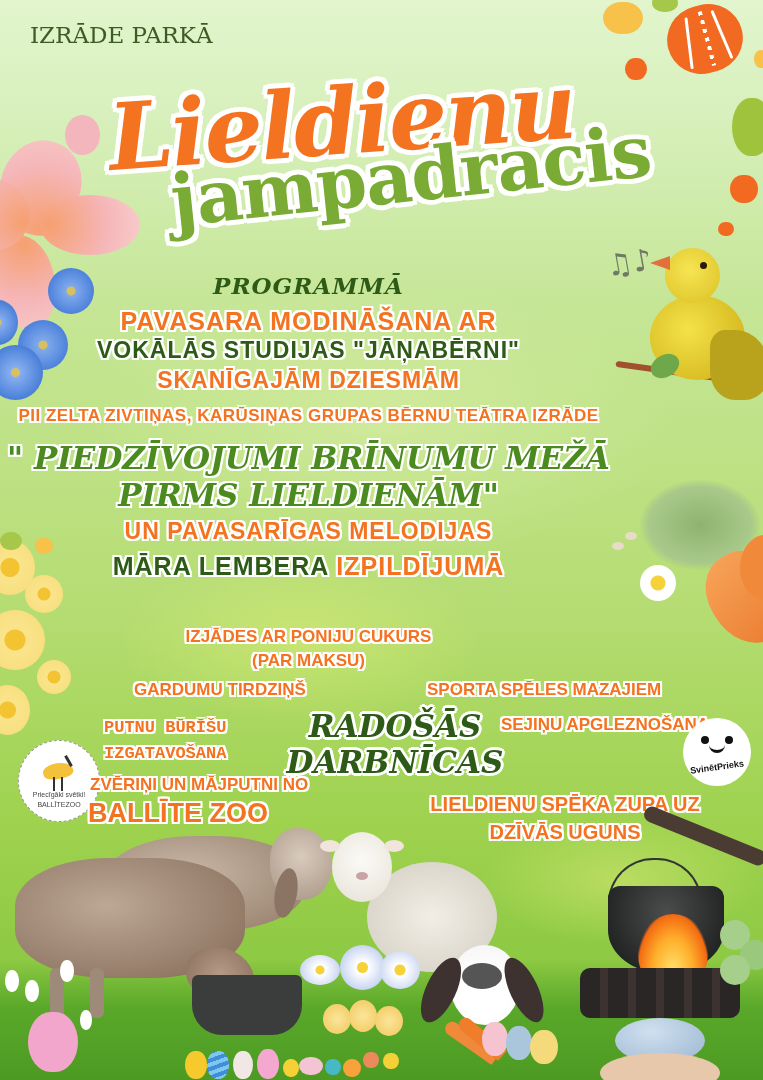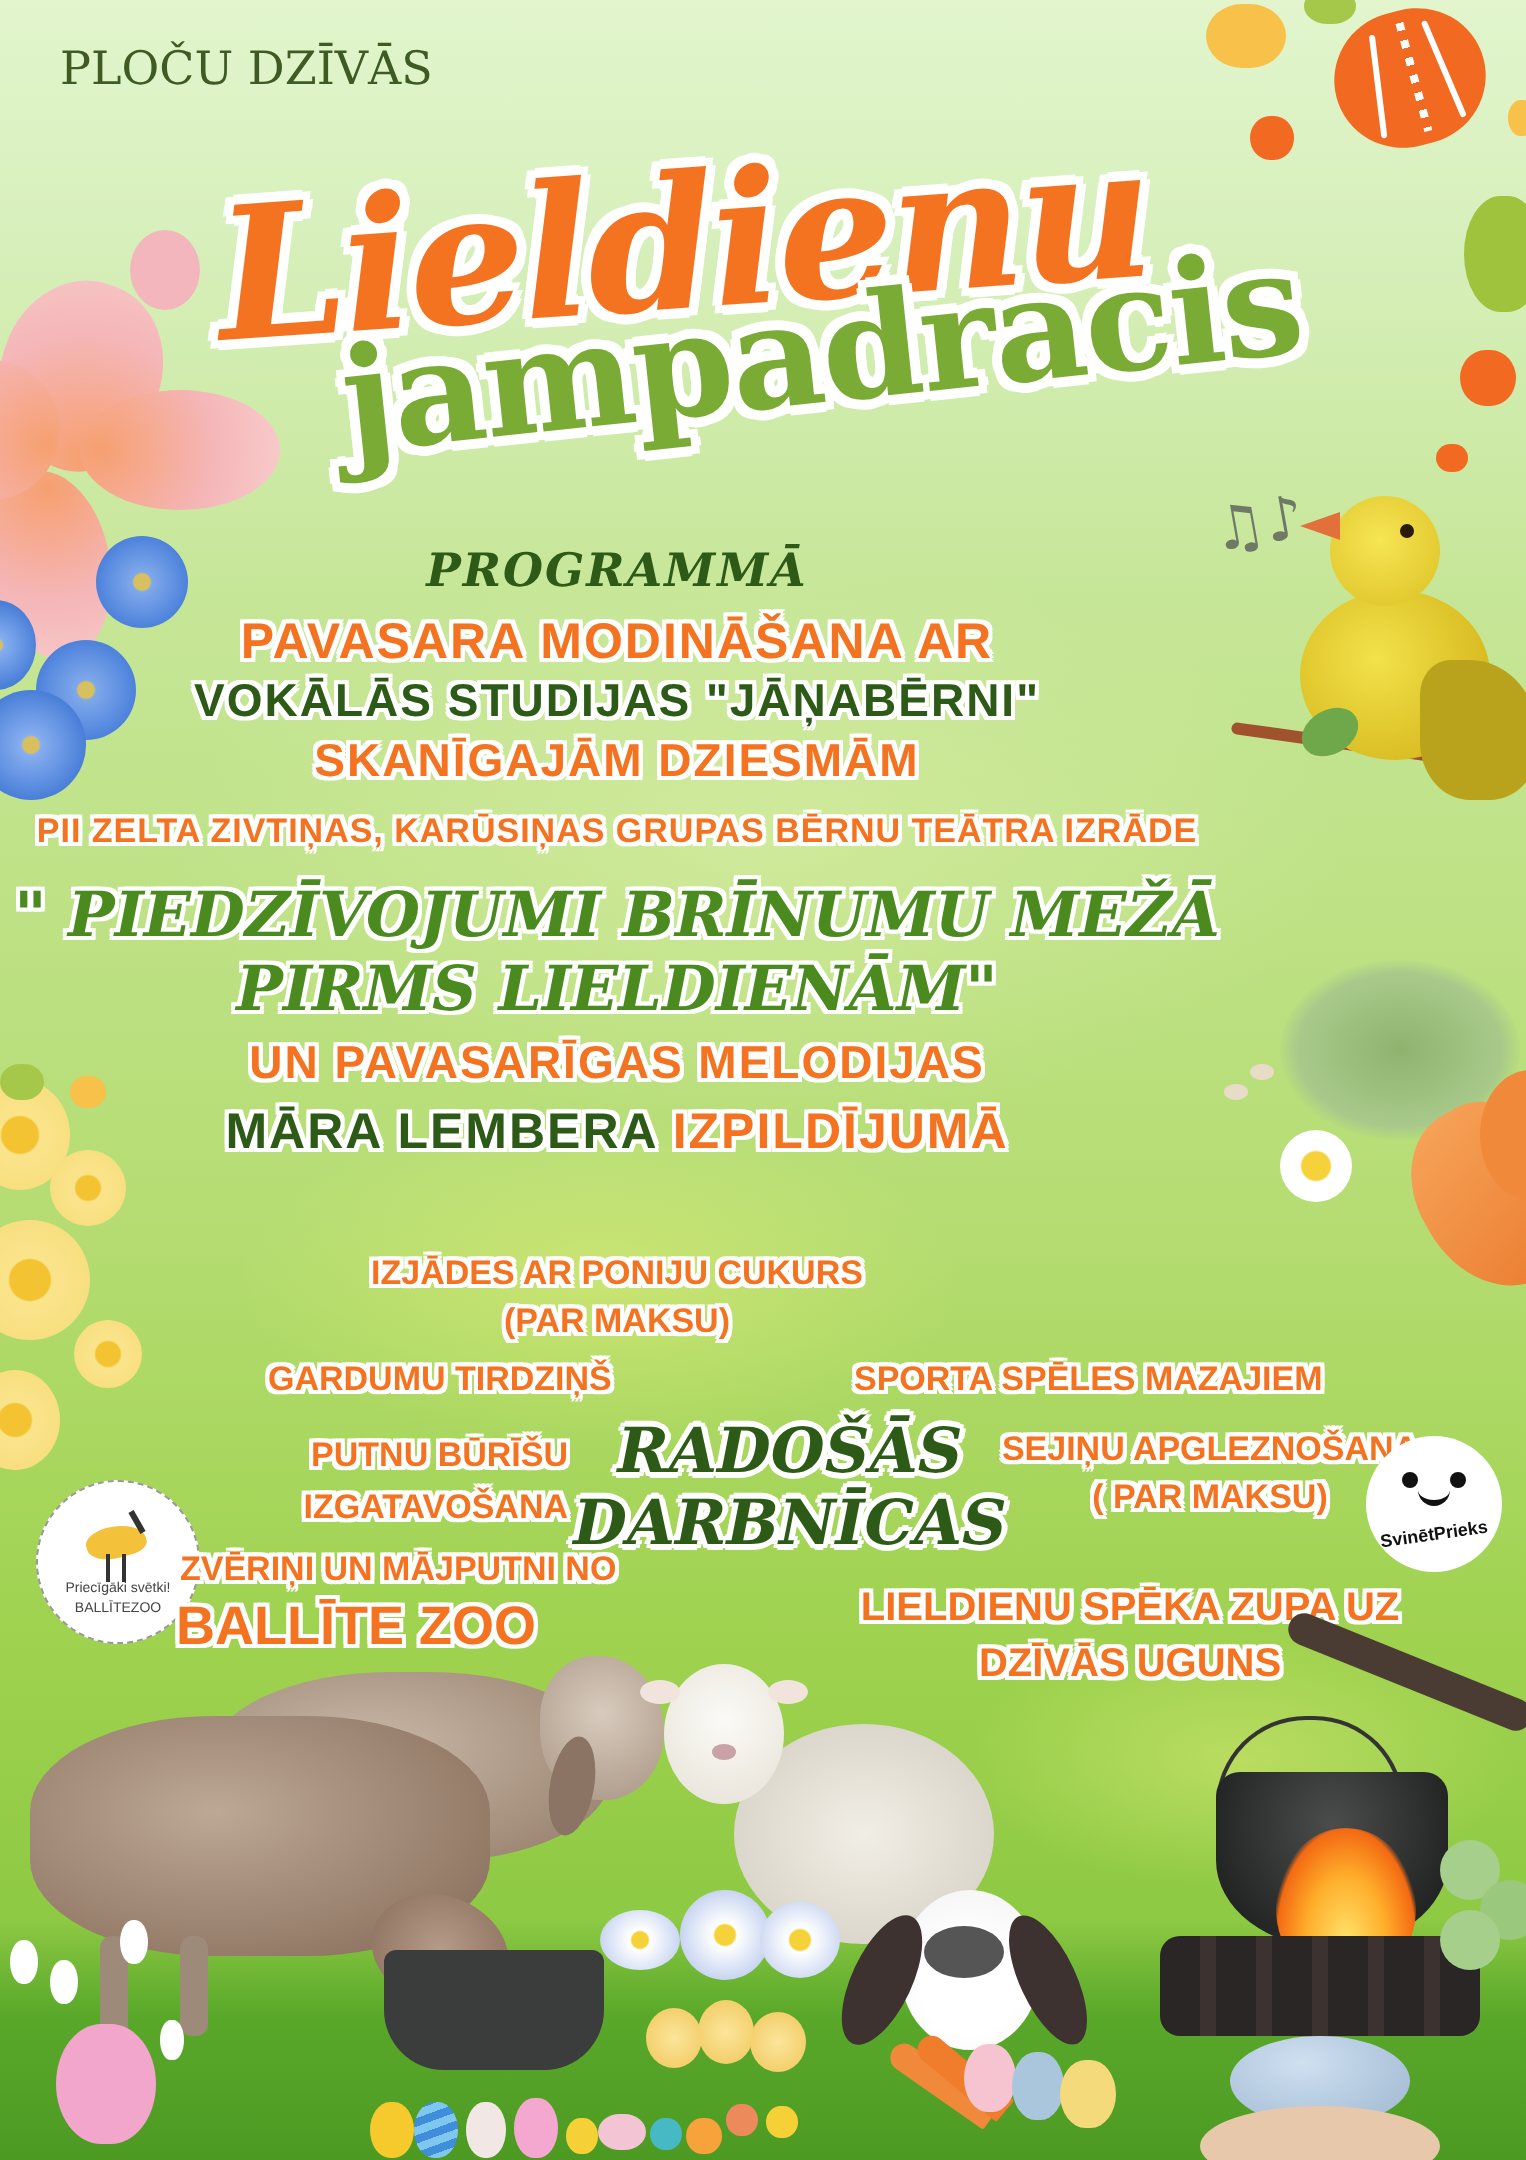--- a/index.html
+++ b/index.html
@@ -80,21 +80,21 @@
   <div class="abs" style="left:40px;top:262px;width:60px;height:60px;">
     <div class="blob" style="left:8px;top:6px;width:46px;height:46px;background:radial-gradient(circle,#d8c060 0 4px,#7fa8ea 5px,#4d82dc 70%);"></div>
   </div>
   <div class="abs" style="left:-12px;top:300px;width:120px;height:110px;">
     <div class="blob" style="left:30px;top:20px;width:50px;height:50px;background:radial-gradient(circle,#d8c060 0 4px,#7fa8ea 5px,#4d82dc 70%);"></div>
     <div class="blob" style="left:0px;top:45px;width:55px;height:55px;background:radial-gradient(circle,#d8c060 0 4px,#86aef0 5px,#4a7fd8 70%);"></div>
     <div class="blob" style="left:-10px;top:0px;width:40px;height:45px;background:radial-gradient(circle,#d8c060 0 3px,#86aef0 4px,#4a7fd8 70%);"></div>
   </div>
 
   <div class="abs date">
-    <div>PLOČU DZĪVĀS</div>
+    <div>IZRĀDE PARKĀ</div>
   </div>
 
   <div class="abs title1">Lieldienu</div>
   <div class="abs title2">jampadracis</div>
 
   <div class="abs" style="left:606px;top:248px;font-size:30px;color:#6f7a66;line-height:1;transform:rotate(-10deg);">♫♪</div>
   <div class="abs" style="left:620px;top:240px;width:150px;height:170px;">
     <div style="position:absolute;left:-5px;top:132px;width:160px;height:6px;background:#a0522d;border-radius:3px;transform:rotate(8deg);"></div>
     <div class="blob" style="left:30px;top:55px;width:95px;height:85px;background:radial-gradient(circle at 40% 40%,#f3e24a,#d6b81e 80%);"></div>
     <div class="blob" style="left:45px;top:8px;width:55px;height:55px;background:radial-gradient(circle at 45% 40%,#f6e553,#dcc024);"></div>
@@ -133,31 +133,30 @@
     <div class="blob" style="left:52px;top:140px;width:34px;height:34px;background:radial-gradient(circle,#f3c331 0 6px,#fae48b 7px,#f6dc7a);"></div>
     <div class="blob" style="left:0px;top:165px;width:45px;height:50px;background:radial-gradient(circle,#f3c331 0 8px,#fae48b 9px,#f6dc7a);"></div>
     <div class="egg" style="left:15px;top:12px;width:22px;height:18px;background:#a6c84a;"></div>
     <div class="egg" style="left:50px;top:18px;width:18px;height:16px;background:#f8c14a;"></div>
   </div>
 
   <div class="abs c cond orange outline act" style="top:627px;">IZJĀDES AR PONIJU CUKURS</div>
   <div class="abs c cond orange outline act" style="top:651px;">(PAR MAKSU)</div>
   <div class="abs cond orange outline act" style="left:134px;top:680px;">GARDUMU TIRDZIŅŠ</div>
   <div class="abs cond orange outline act" style="left:427px;top:680px;">SPORTA SPĒLES MAZAJIEM</div>
-  <div class="abs cond orange outline act" style="left:104px;top:715px;width:180px;text-align:right;line-height:26px;">
+  <div class="abs cond orange outline act" style="left:104px;top:715px;width:180px;text-align:left;line-height:26px;font-family:Liberation Mono, monospace;">
     <div>PUTNU BŪRĪŠU</div>
     <div>IZGATAVOŠANA</div>
   </div>
   <div class="abs slab radosas outline3" style="left:285px;top:708px;width:220px;">
     <div>RADOŠĀS</div>
     <div>DARBNĪCAS</div>
   </div>
   <div class="abs cond orange outline act" style="left:490px;top:713px;width:230px;text-align:center;line-height:24px;">
     <div>SEJIŅU APGLEZNOŠANA</div>
-    <div>( PAR MAKSU)</div>
   </div>
 
   <div class="badge" style="left:683px;top:718px;width:68px;height:68px;">
     <div style="position:absolute;left:0;top:0;width:68px;height:68px;">
       <div class="blob" style="left:18px;top:18px;width:8px;height:8px;background:#111;"></div>
       <div class="blob" style="left:42px;top:18px;width:8px;height:8px;background:#111;"></div>
       <div style="position:absolute;left:26px;top:24px;width:16px;height:8px;border-bottom:3px solid #111;border-radius:0 0 10px 10px;"></div>
     </div>
     <div style="position:absolute;left:2px;top:44px;width:64px;text-align:center;font-family:'Liberation Sans',sans-serif;font-size:9px;font-weight:bold;color:#111;transform:rotate(-8deg);">SvinētPrieks</div>
   </div>

